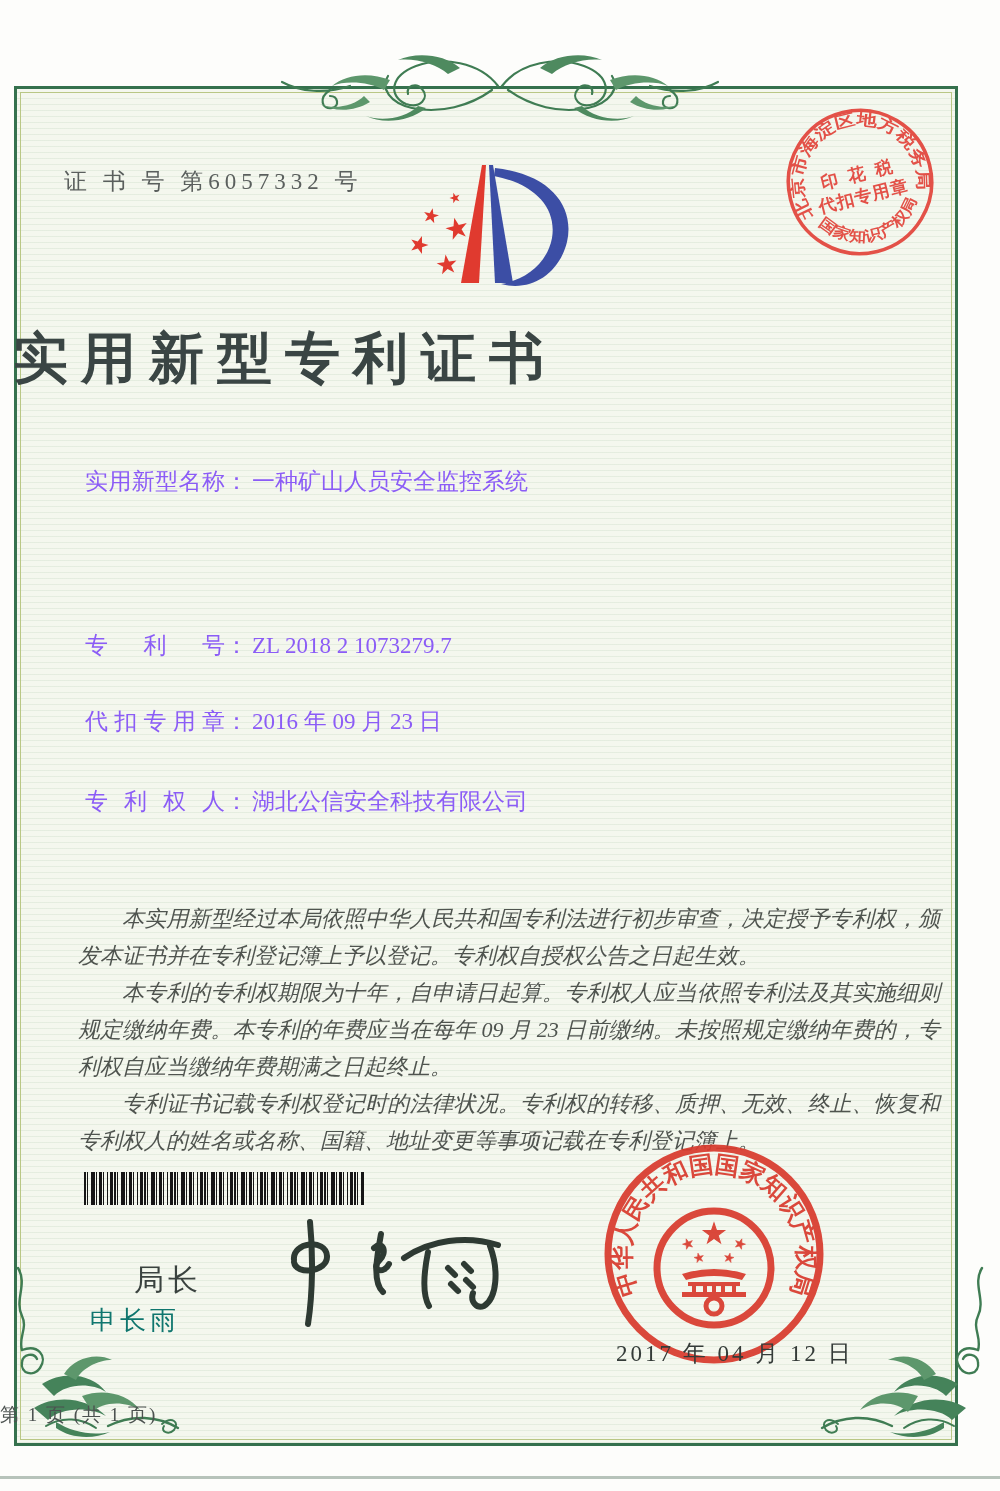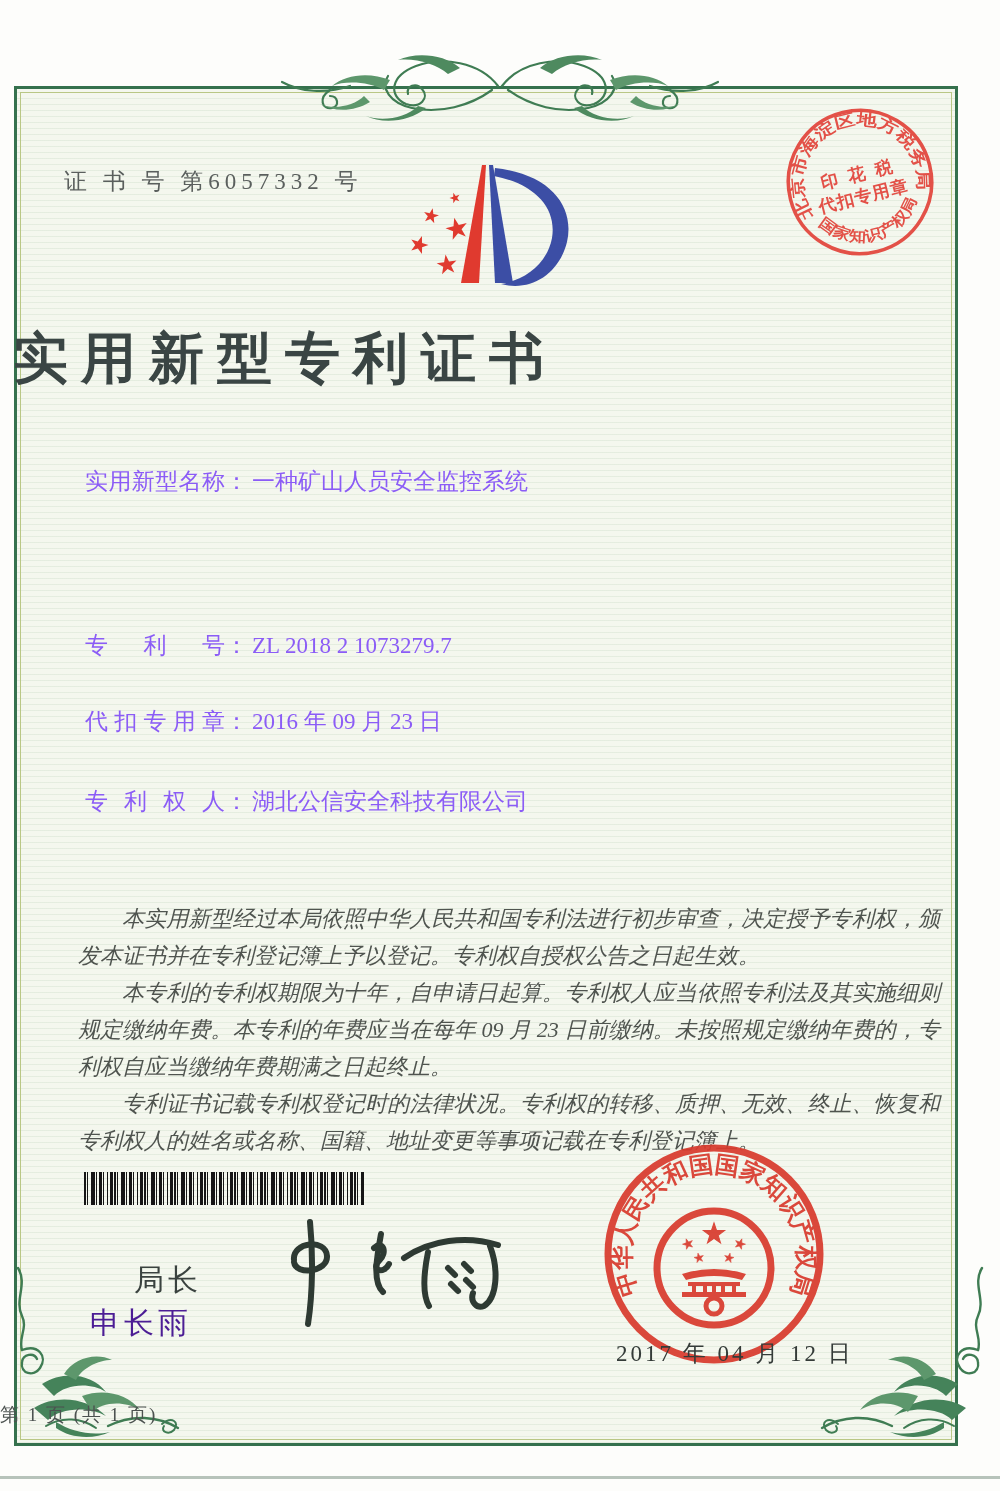--- a/index.html
+++ b/index.html
@@ -36,21 +36,21 @@
       #151515 3px 4px, transparent 4px 7px,
       #151515 7px 11px, transparent 11px 12px,
       #151515 12px 13px, transparent 13px 15px,
       #151515 15px 18px, transparent 18px 19px,
       #151515 19px 20px, transparent 20px 23px,
       #151515 23px 24px, transparent 24px 26px,
       #151515 26px 29px, transparent 29px 30px);}
   
   .pos-label{position:absolute;left:90px;top:1260px;font-size:30px;color:#3a423f;letter-spacing:4px;
              font-family:"Liberation Sans",sans-serif;margin-left:44px;}
-  .pos-name{position:absolute;left:90px;top:1303px;font-size:30px;color:#4c1d95;letter-spacing:4px;
+  .pos-name{position:absolute;left:90px;top:1303px;font-size:26px;color:#0f766e;letter-spacing:4px;
             font-family:Liberation Serif, serif;}
   .signature{position:absolute;left:252px;top:1212px;width:270px;height:125px;}
   
   .seal{position:absolute;left:598px;top:1138px;width:232px;height:232px;opacity:.93;}
   .seal-date{position:absolute;left:616px;top:1338px;font-size:23px;color:#343b38;letter-spacing:3px;z-index:3;white-space:nowrap;}
   
   .footer{position:absolute;left:0;top:1402px;width:100%;text-align:left;font-size:19px;color:#4c5250;letter-spacing:2px;}
   
   .flourish-top{position:absolute;left:230px;top:44px;width:540px;height:92px;}
   .corner-bl{position:absolute;left:12px;top:1266px;width:172px;height:182px;}

